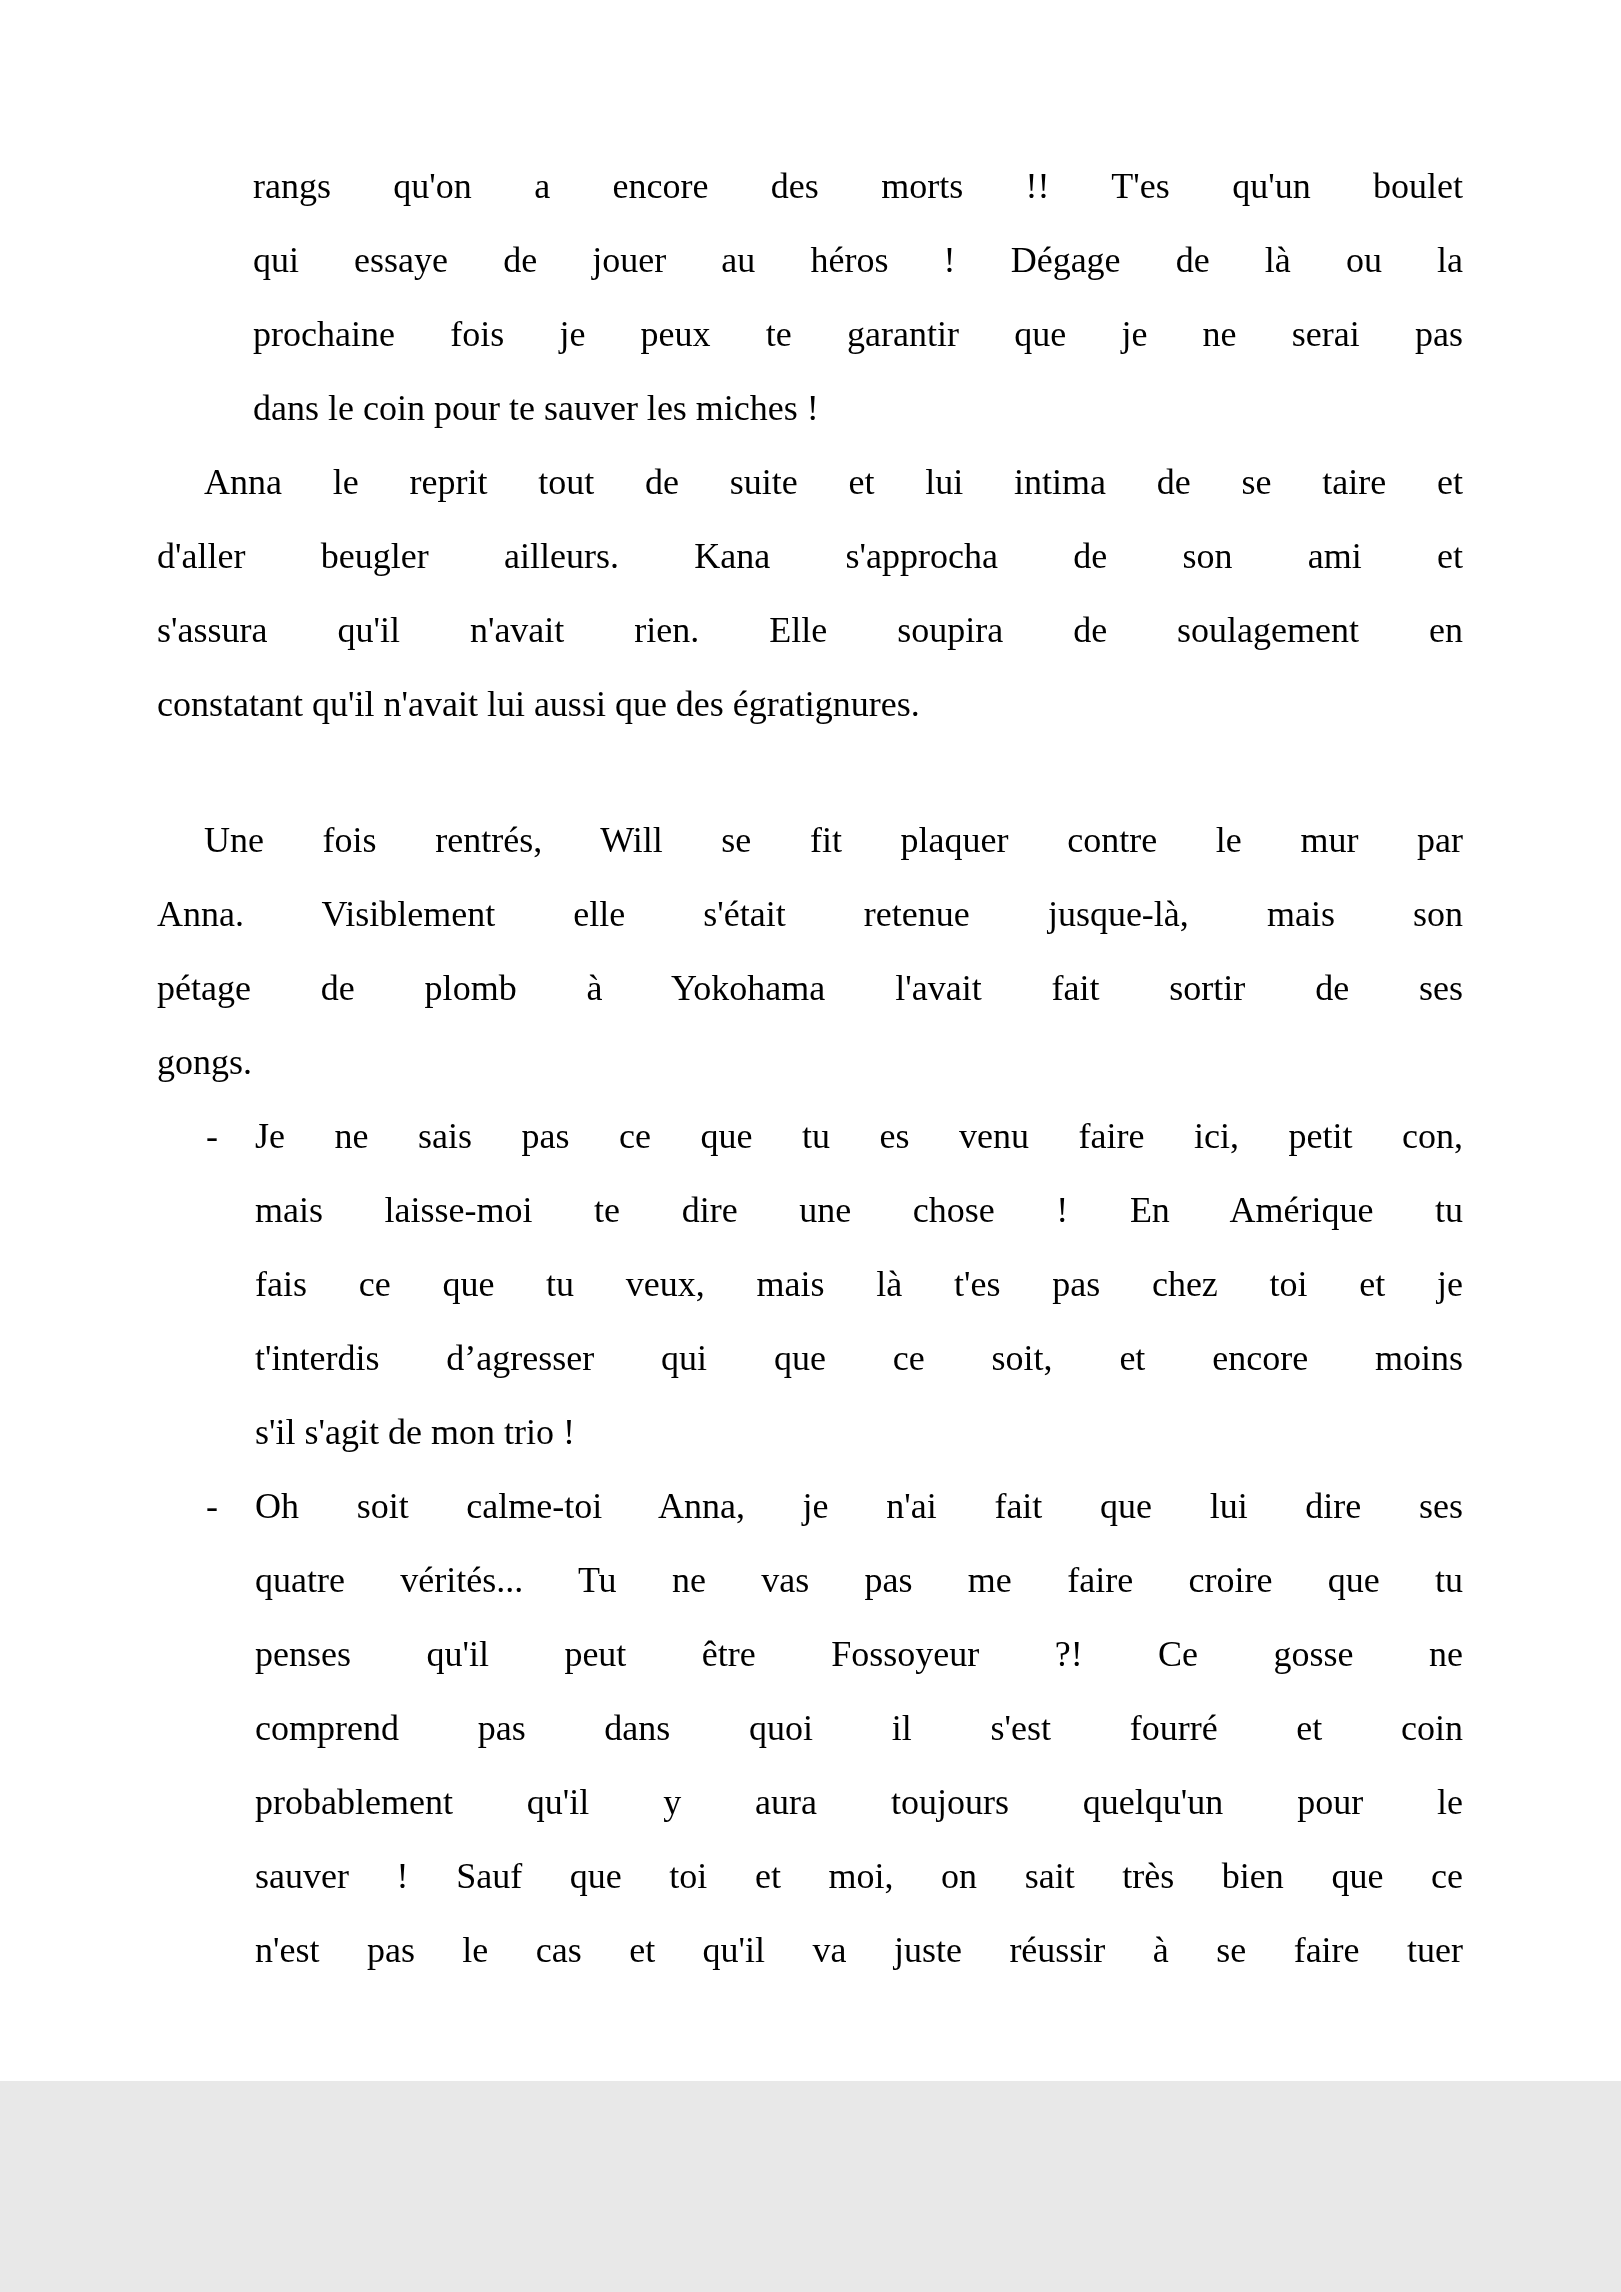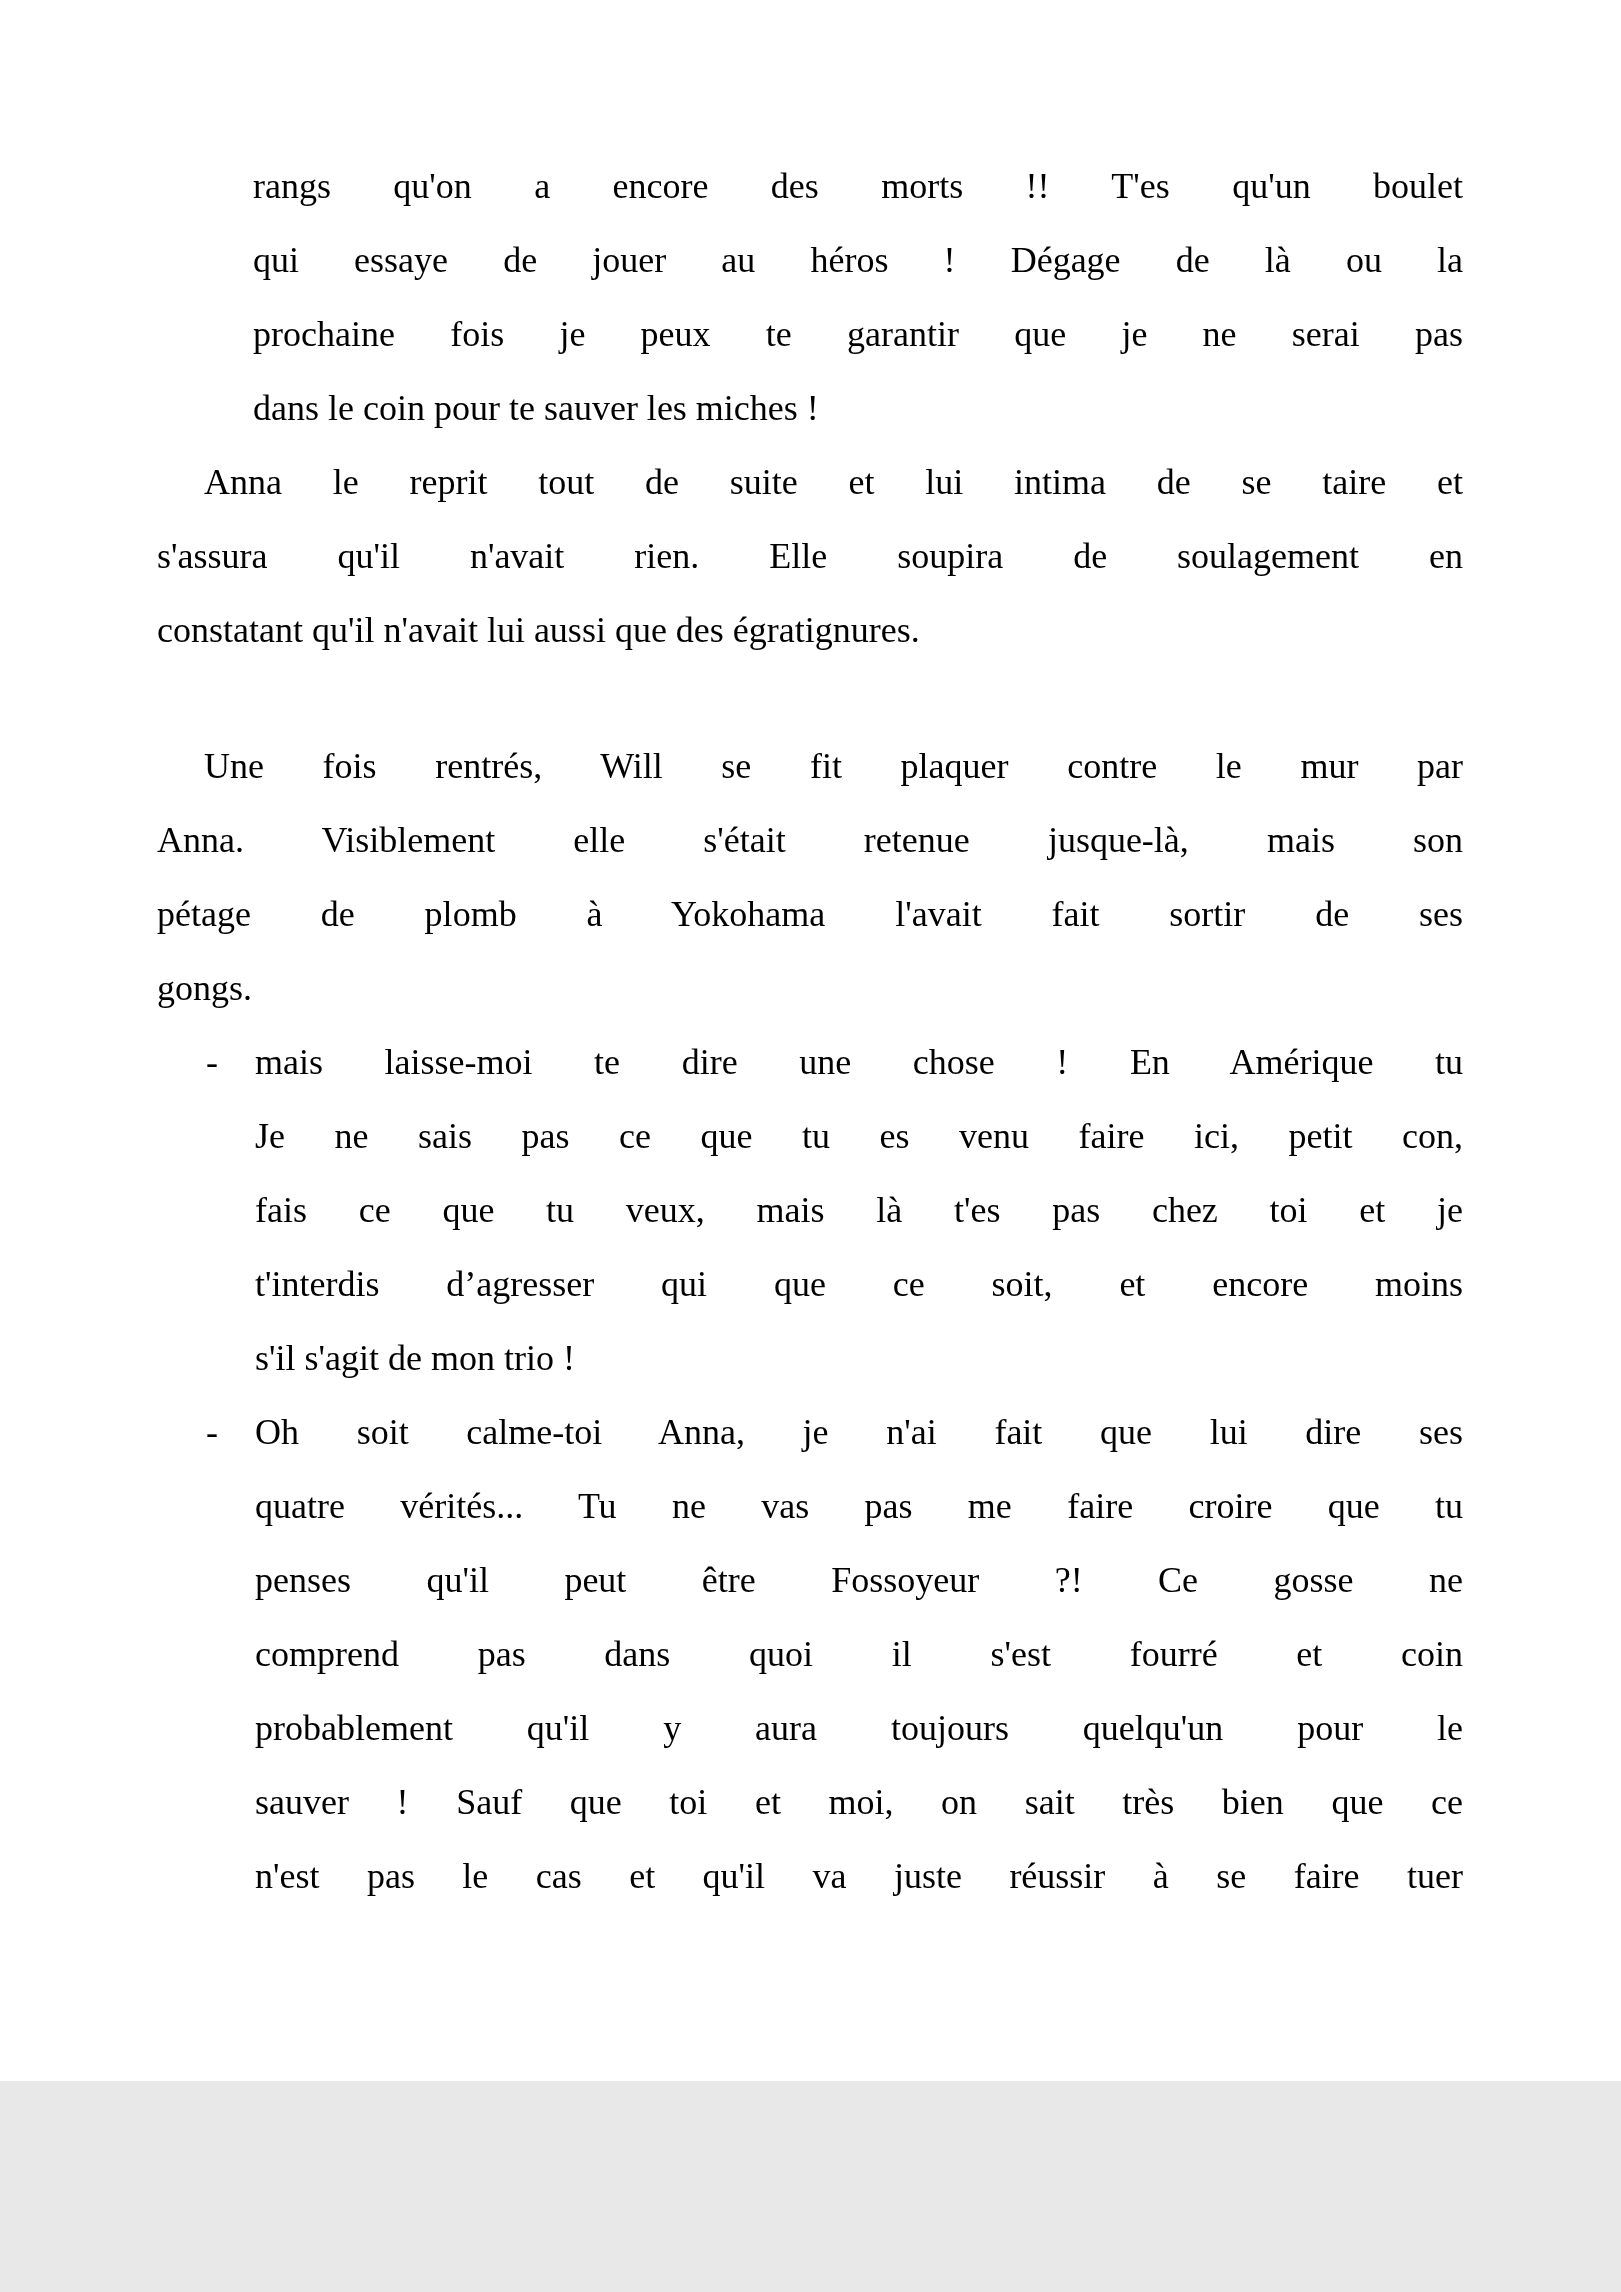--- a/index.html
+++ b/index.html
@@ -68,33 +68,34 @@
 <div class="page">
   <div class="content">
       <div class="para dialogue-continuation">
         <div class="line first">rangs qu'on a encore des morts !! T'es qu'un boulet</div>
         <div class="line">qui essaye de jouer au héros ! Dégage de là ou la</div>
         <div class="line">prochaine fois je peux te garantir que je ne serai pas</div>
         <div class="line last">dans le coin pour te sauver les miches !</div>
       </div>
       <div class="para narration">
         <div class="line first">Anna le reprit tout de suite et lui intima de se taire et</div>
+        <div class="line">d'aller beugler ailleurs. Kana s'approcha de son ami et</div>
         <div class="line">s'assura qu'il n'avait rien. Elle soupira de soulagement en</div>
         <div class="line last">constatant qu'il n'avait lui aussi que des égratignures.</div>
       </div>
       <div class="para narration blank-before">
         <div class="line first">Une fois rentrés, Will se fit plaquer contre le mur par</div>
         <div class="line">Anna. Visiblement elle s'était retenue jusque-là, mais son</div>
         <div class="line">pétage de plomb à Yokohama l'avait fait sortir de ses</div>
         <div class="line last">gongs.</div>
       </div>
       <div class="para dialogue">
         <span class="marker">-</span>
+        <div class="line first">Je ne sais pas ce que tu es venu faire ici, petit con,</div>
         <div class="line">mais laisse-moi te dire une chose ! En Amérique tu</div>
-        <div class="line first">Je ne sais pas ce que tu es venu faire ici, petit con,</div>
         <div class="line">fais ce que tu veux, mais là t'es pas chez toi et je</div>
         <div class="line">t'interdis d’agresser qui que ce soit, et encore moins</div>
         <div class="line last">s'il s'agit de mon trio !</div>
       </div>
       <div class="para dialogue">
         <span class="marker">-</span>
         <div class="line first">Oh soit calme-toi Anna, je n'ai fait que lui dire ses</div>
         <div class="line">quatre vérités... Tu ne vas pas me faire croire que tu</div>
         <div class="line">penses qu'il peut être Fossoyeur ?! Ce gosse ne</div>
         <div class="line">comprend pas dans quoi il s'est fourré et coin</div>

